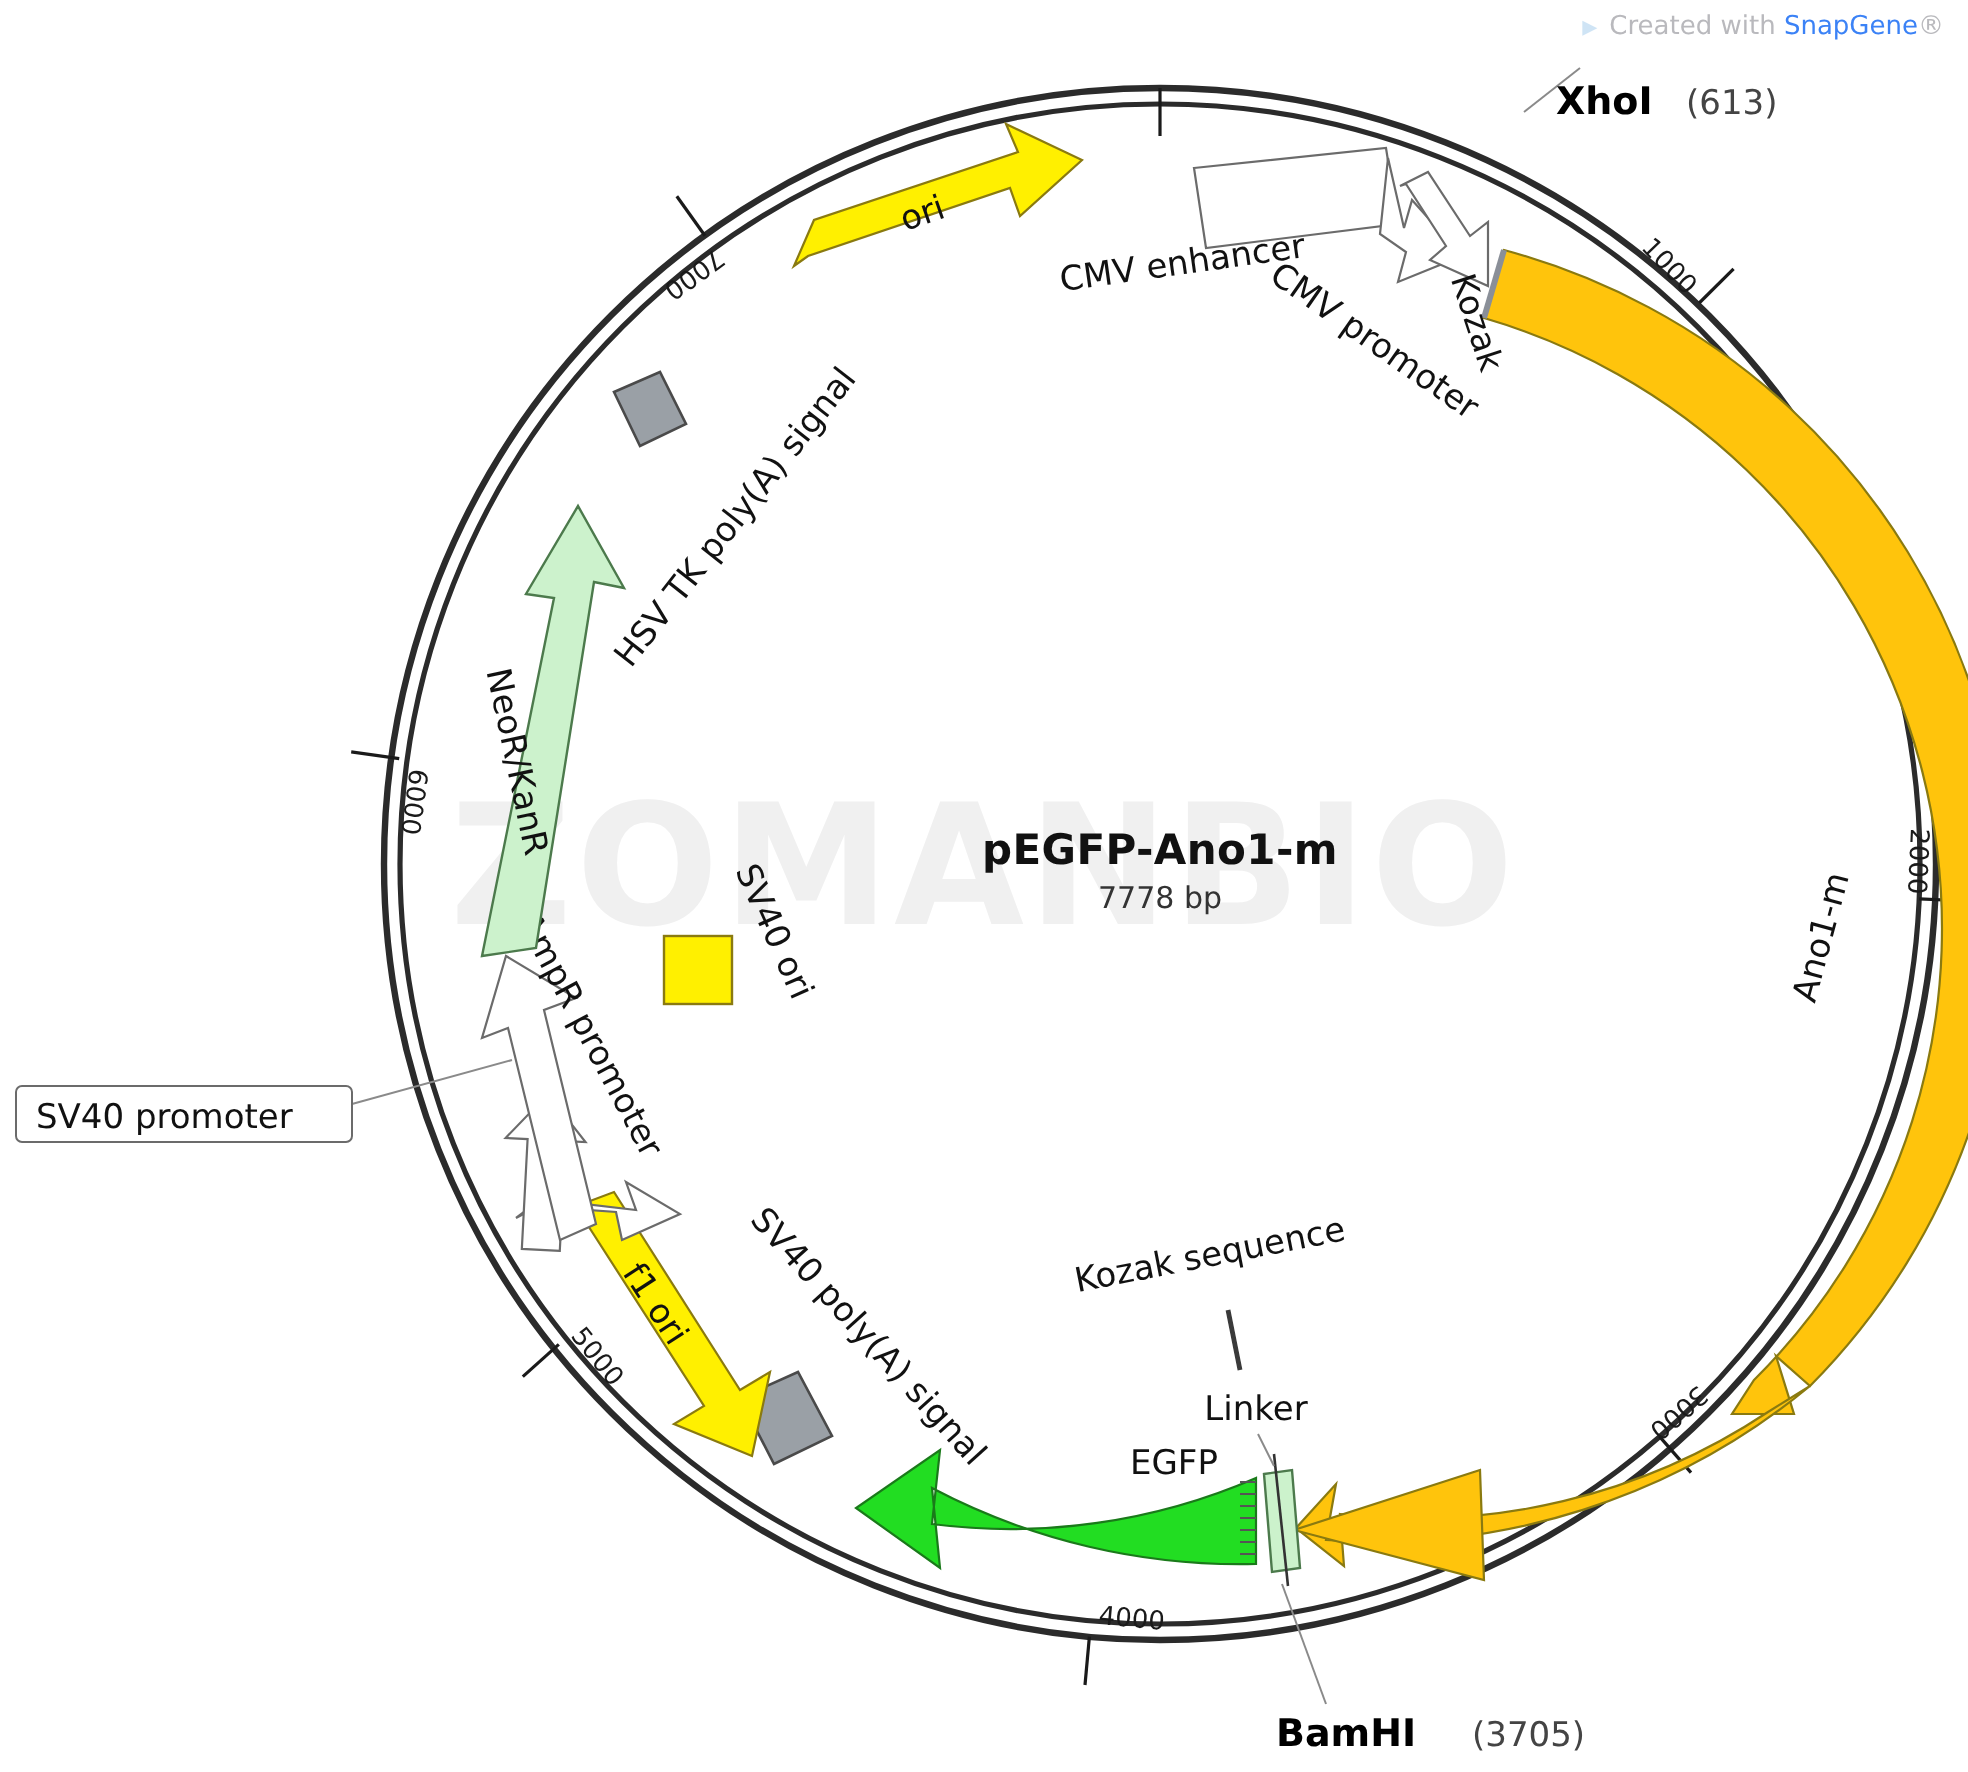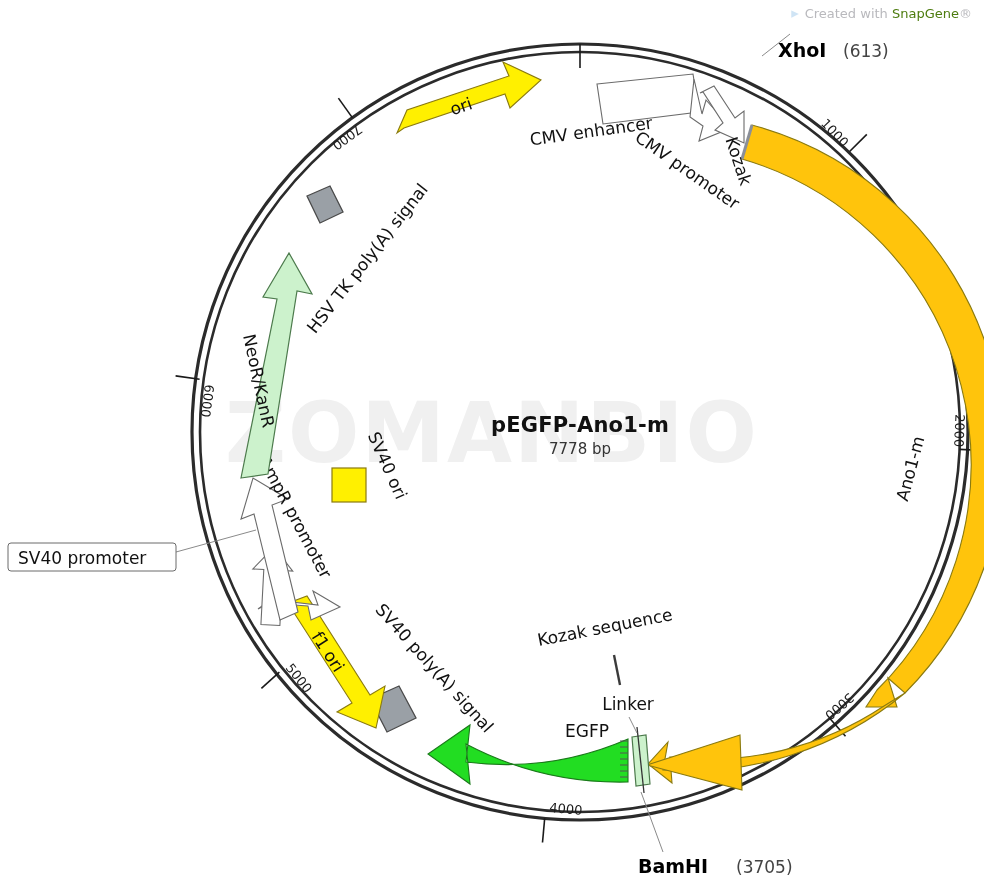--- a/index.html
+++ b/index.html
@@ -2,21 +2,21 @@
 <html><head>
 <meta charset="utf-8">
 <style>
   html,body{margin:0;padding:0;background:#ffffff;}
   body{width:984px;height:886px;position:relative;overflow:hidden;
        font-family:"DejaVu Sans","Liberation Sans",sans-serif;}
   #map{position:absolute;left:0;top:0;width:984px;height:886px;}
   .brand{position:absolute;right:12px;top:6px;display:flex;align-items:center;gap:6px;
          font-size:13px;color:#b9b9bd;font-family:"DejaVu Sans","Liberation Sans",sans-serif;}
   .brand .bmark{color:#cfe4f5;font-size:15px;line-height:1;}
-  .brand .bname{color:#4d7c0f;}
+  .brand .bname{color:#3b82f6;}
   text{font-family:"DejaVu Sans","Liberation Sans",sans-serif;}
   .tick-lab{font-size:13px;fill:#1a1a1a;}
   .feat-lab{font-size:17px;fill:#111;}
   .site-name{font-size:19px;font-weight:bold;fill:#000;}
   .site-pos{font-size:17px;fill:#444;}
   .ctr-name{font-size:21px;font-weight:bold;fill:#111;letter-spacing:.2px;}
   .ctr-bp{font-size:15px;fill:#333;}
   .wm{font-size:84px;font-weight:bold;fill:#f0f0f0;letter-spacing:2px;}
   .callout-box{fill:#ffffff;stroke:#6b6b6b;stroke-width:1;}
   .leader{stroke:#8a8a8a;stroke-width:1;fill:none;}

